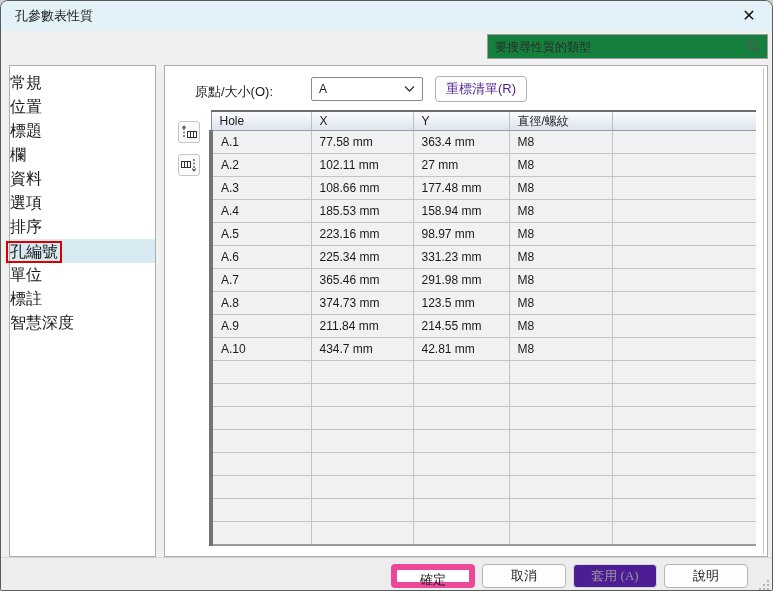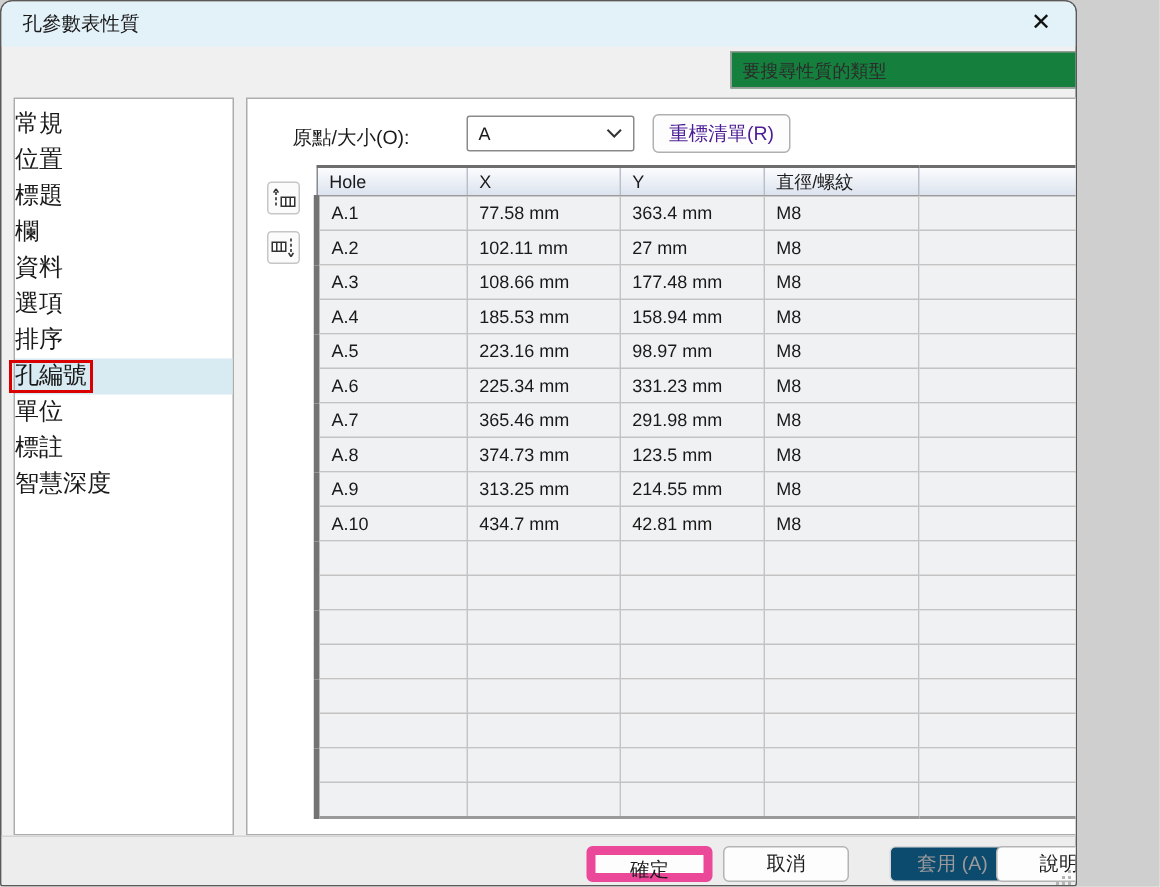--- a/index.html
+++ b/index.html
@@ -1,17 +1,17 @@
 <!DOCTYPE html>
 <html><head>
 <meta charset="utf-8">
 <style>
   html,body{margin:0;padding:0;background:#cfcfcf;}
   .stage{
-    position:relative;width:718px;height:591px;
+    position:relative;width:773px;height:591px;
     font-family:"Liberation Sans","DejaVu Sans",sans-serif;
     background:#f0f0f0;border:1px solid #5a5a5a;box-sizing:border-box;
     border-radius:8px 8px 2px 2px;overflow:hidden;color:#1a1a1a;
   }
   
   .titlebar{position:absolute;left:0;top:0;width:100%;height:30px;background:#e3f1f8;}
   .title-text{position:absolute;left:14px;top:0;line-height:30px;font-size:13px;}
   .close-btn{position:absolute;right:10px;top:3px;width:26px;height:24px;border:none;
     background:transparent;font-size:16px;line-height:24px;text-align:center;cursor:pointer;color:#111;padding:0;}
   
@@ -54,21 +54,21 @@
   table.holes td{height:22px;padding:0 0 0 8px;background:#f0f1f2;
     border:1px solid #c3c3c3;overflow:hidden;white-space:nowrap;}
   table.holes tr td:first-child{border-left:4px solid #737373;}
   table.holes tr:last-child td{border-bottom:2px solid #9a9a9a;}
   
   .footer{position:absolute;left:0;top:556px;width:100%;height:35px;background:#ededed;border-top:1px solid #d5d5d5;}
   .btn{position:absolute;top:6px;width:84px;height:24px;border:1px solid #b4b4b4;border-radius:4px;
     background:#fdfdfd;font-size:13px;font-family:inherit;color:#1a1a1a;cursor:pointer;}
   .btn.ok{left:390px;border:6px solid #ec4899;}
   .btn.cancel{left:481px;}
-  .btn.apply{left:592px;background:#0c4a6e;border-color:#d6d6d6;color:#9a9a9a;cursor:default;}
+  .btn.apply{left:572px;background:#4c1d95;border-color:#d6d6d6;color:#9a9a9a;cursor:default;font-family:Liberation Serif, serif;}
   .btn.help{left:663px;}
   .grip{position:absolute;right:3px;bottom:3px;width:12px;height:12px;}
   .grip i{position:absolute;width:2px;height:2px;background:#b5b5b5;}
   .grip i:nth-child(1){right:0;bottom:0;}
   .grip i:nth-child(2){right:4px;bottom:0;}
   .grip i:nth-child(3){right:0;bottom:4px;}
   .grip i:nth-child(4){right:8px;bottom:0;}
   .grip i:nth-child(5){right:4px;bottom:4px;}
   .grip i:nth-child(6){right:0;bottom:8px;}
 </style>
@@ -207,21 +207,21 @@
             </tr>
             <tr>
               <td>A.8</td>
               <td>374.73 mm</td>
               <td>123.5 mm</td>
               <td>M8</td>
               <td></td>
             </tr>
             <tr>
               <td>A.9</td>
-              <td>313.25 mm</td>
+              <td>211.84 mm</td>
               <td>214.55 mm</td>
               <td>M8</td>
               <td></td>
             </tr>
             <tr>
               <td>A.10</td>
               <td>434.7 mm</td>
               <td>42.81 mm</td>
               <td>M8</td>
               <td></td>

